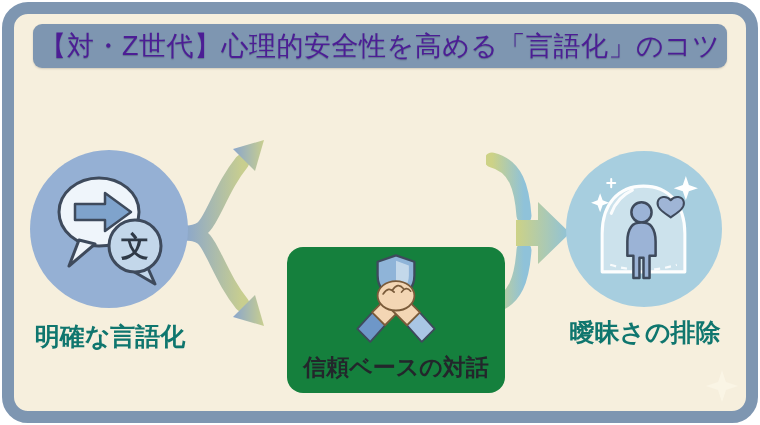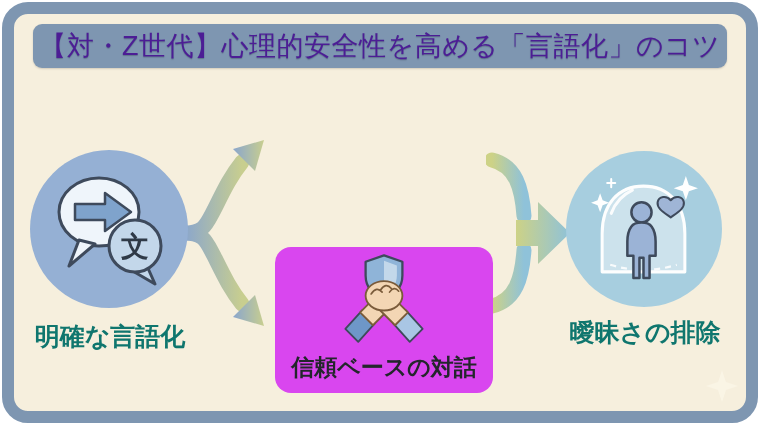--- a/index.html
+++ b/index.html
@@ -5,21 +5,21 @@
   html,body{margin:0;padding:0;background:#ffffff;font-family:"Liberation Sans",sans-serif;}
   .canvas{position:relative;width:760px;height:425px;background:#ffffff;overflow:hidden;}
   .frame{position:absolute;inset:2px;border:12px solid #7E96B1;border-radius:26px;background:#F6EFDD;box-sizing:border-box;}
   .title-bar{position:absolute;left:33px;top:24px;width:694px;height:44px;background:#7E96B1;border-radius:9px;display:flex;align-items:center;justify-content:center;box-shadow:0 1px 2px rgba(0,0,0,.15);}
   .title-text{color:#4c1d95;font-size:27px;font-weight:400;letter-spacing:.5px;text-shadow:0 1px 1px rgba(40,55,75,.35);white-space:nowrap;}
   .node-circle{position:absolute;border-radius:50%;display:flex;align-items:center;justify-content:center;}
   #source-circle{left:30px;top:150px;width:158px;height:158px;background:#95B0D4;}
   #outcome-circle{left:566px;top:151px;width:156px;height:156px;background:#A7CEDF;}
   .box{position:absolute;width:218px;height:146px;border-radius:16px;}
   #factor1-box{left:275px;top:87px;background:#D7D47D;}
-  #factor2-box{left:275px;top:247px;background:#d946ef;}
+  #factor2-box{left:287px;top:247px;background:#15803d;}
   .box-icon{position:absolute;top:6px;left:50%;transform:translateX(-50%);}
   .box-label{position:absolute;bottom:10px;left:0;width:100%;text-align:center;font-size:23px;font-weight:700;color:#23262B;}
   .node-label{position:absolute;text-align:center;font-size:25px;font-weight:700;color:#0f766e;line-height:1.32;}
   #source-label{left:8px;top:320px;width:204px;}
   #outcome-label{left:550px;top:316px;width:190px;}
   .arrow-svg{position:absolute;}
   #left-arrow{left:182px;top:115px;}
   #right-arrow{left:486px;top:150px;}
   #corner-sparkle{position:absolute;left:704px;top:368px;}
 </style>

